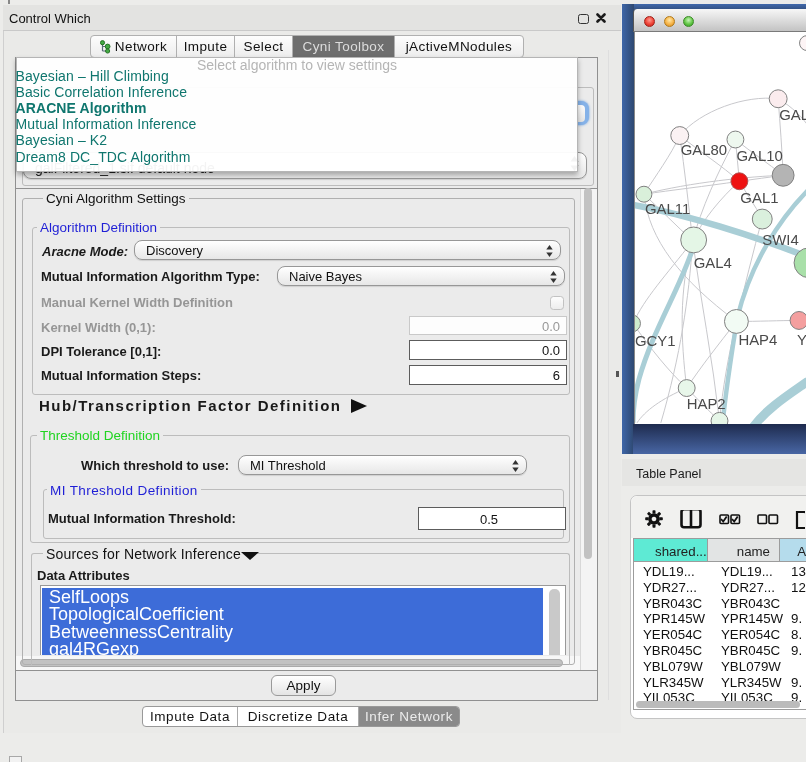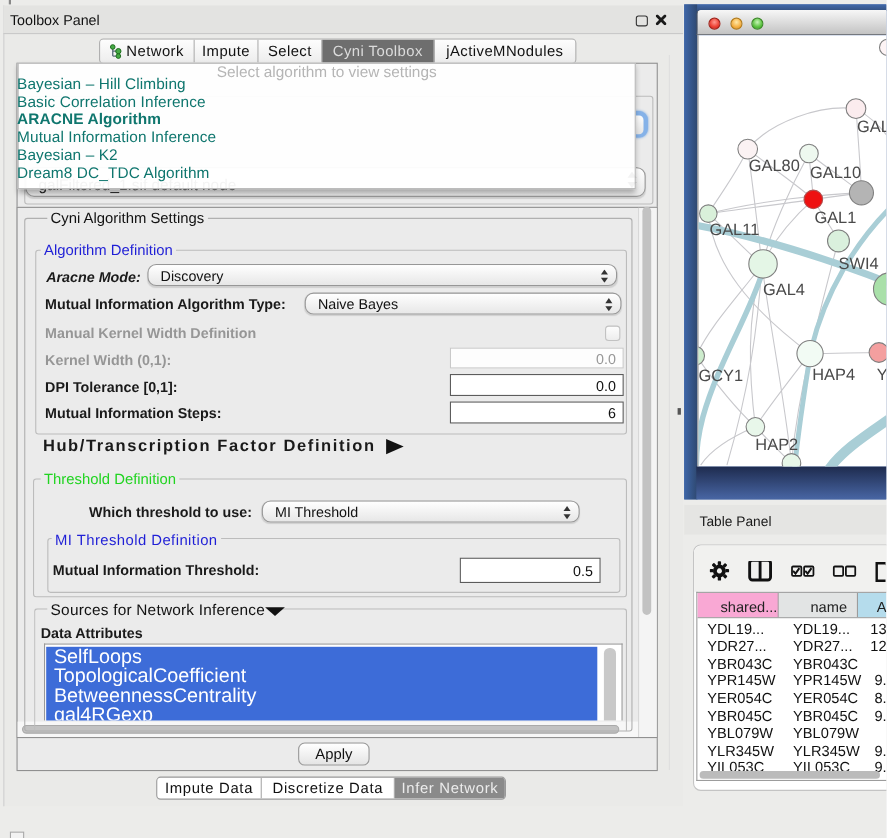--- a/index.html
+++ b/index.html
@@ -17,21 +17,21 @@
 .field.dis{border:1px solid #c9c9c9;background:#fdfdfd;color:#989898}
 .carr{position:absolute;right:7px;width:9px}
 </style>
 </head>
 <body>
 <div id="root">
 
 <div class="abs" style="left:3px;top:5px;width:618px;height:728px;background:#eaeae8;border-left:1px solid #cfcfcf;"></div>
 
 <div class="abs" style="left:3px;top:5px;width:618px;height:26px;background:#e3e3e1;border-bottom:1px solid #c9c9c9;"></div>
-<div class="abs" style="left:9px;top:11px;font-size:13px;color:#111;">Toolbox Panel</div>
+<div class="abs" style="left:9px;top:11px;font-size:13px;color:#111;">Control Which</div>
 
 <div class="abs" style="left:578px;top:14px;width:11px;height:10px;border:1.5px solid #333;border-radius:2.5px;"></div>
 <svg class="abs" style="left:596px;top:13px" width="10" height="10" viewBox="0 0 10 10">
       <path d="M1.5 1.5 L8.5 8.5 M8.5 1.5 L1.5 8.5" stroke="#1a1a1a" stroke-width="2.6" stroke-linecap="round"></path>
     </svg>
 
 <div class="abs" style="left:8px;top:0;width:2px;height:4px;background:#888;"></div>
 
 <div class="abs" style="left:15px;top:57px;width:583px;height:644px;border:1px solid #909090;background:#ebebeb;"></div>
 <div class="abs" style="left:608px;top:50px;width:1px;height:650px;background:#dedede;"></div>
@@ -119,21 +119,21 @@
       <span class="ct">MI Threshold</span>
 <svg class="carr" style="top:4px;right:6px" width="7" height="12" viewBox="0 0 7 12">
         <path d="M3.5 0 L6.7 4.6 L0.3 4.6 Z" fill="#333"></path>
         <path d="M3.5 12 L6.7 7.4 L0.3 7.4 Z" fill="#333"></path>
       </svg>
     </div>
 
 <div class="grp" style="left:43px;top:489px;width:521px;height:50px;"></div>
 <div class="gtitle" style="left:47px;top:484px;color:#1f1fd6;font-size:13.5px;letter-spacing:0.4px;">MI Threshold Definition</div>
 <div class="lbl" style="left:48px;top:511px;">Mutual Information Threshold:</div>
-<div class="field" style="left:418px;top:507px;width:128px;height:23px;padding-top:4px;">0.5</div>
+<div class="field" style="left:418px;top:507px;width:148px;height:23px;padding-top:4px;text-align:center;">0.5</div>
 
 <div class="grp" style="left:31px;top:553px;width:539px;height:112px;border-bottom:none;border-radius:3px 3px 0 0;"></div>
 <div class="gtitle" style="left:43px;top:548px;color:#111;font-size:14px;letter-spacing:0.2px;">Sources for Network Inference</div>
 <div class="abs" style="left:241px;top:551.5px;width:0;height:0;border-top:8.5px solid #111;border-left:9.5px solid transparent;border-right:9.5px solid transparent;"></div>
 <div class="lbl" style="left:37px;top:568px;">Data Attributes</div>
 
 <div class="abs" style="left:40px;top:585px;width:526px;height:70px;background:#fff;border:1px solid #999;border-bottom:none;overflow:hidden;">
   <div class="abs" style="left:1px;top:2px;width:501px;height:80px;background:#3d6cd8;color:#fff;font-size:18px;padding:1px 0 0 7px;line-height:17.4px;">SelfLoops<br>TopologicalCoefficient<br>BetweennessCentrality<br>gal4RGexp</div>
   <div class="abs" style="right:5px;top:3px;width:11px;height:100px;background:#c9c9c9;border-radius:5px;"></div>
 </div>
@@ -268,26 +268,26 @@
 </g>
 <g fill="none" stroke="#111" stroke-width="1.8">
 <path d="M76 9 l2.2 2.5 l3.5 -5"></path>
 <path d="M87 9 l2.2 2.5 l3.5 -5"></path>
 </g>
 <path d="M152 2 h8 l5 5 v11 h-13 z" fill="none" stroke="#111" stroke-width="2.2"></path>
 </svg>
 
 <div class="abs" style="left:633px;top:538px;width:173px;height:172px;border:1px solid #9c9c9c;border-right:none;background:#fff;overflow:hidden;">
   <div style="display:flex;height:23px;border-bottom:1px solid #9c9c9c;font-size:13.3px;color:#222;">
-    <div style="width:75px;background:#f9a8d4;border-right:1px solid #9c9c9c;padding:5px 0 0 21px;">shared...</div>
+    <div style="width:75px;background:#5eead4;border-right:1px solid #9c9c9c;padding:5px 0 0 21px;">shared...</div>
     <div style="width:74px;background:#e2e4e4;border-right:1px solid #9c9c9c;padding:5px 0 0 29px;">name</div>
     <div style="flex:1;background:#b5dcec;padding:5px 0 0 17px;">A</div>
   </div>
   <div style="display:flex;font-size:13.3px;color:#111;line-height:15.8px;margin-top:2px;">
     <div style="width:75px;padding-left:9px;">YDL19...<br>YDR27...<br>YBR043C<br>YPR145W<br>YER054C<br>YBR045C<br>YBL079W<br>YLR345W<br>YIL053C</div>
     <div style="width:74px;padding-left:12px;">YDL19...<br>YDR27...<br>YBR043C<br>YPR145W<br>YER054C<br>YBR045C<br>YBL079W<br>YLR345W<br>YIL053C</div>
-    <div style="flex:1;padding-left:8px;text-align:right;">13<br>12<br><br>9.<br>8.<br>9.<br><br>9.<br>9.</div>
+    <div style="flex:1;padding-left:8px;">13<br>12<br><br>9.<br>8.<br>9.<br><br>9.<br>9.</div>
   </div>
 </div>
 
 <div class="abs" style="left:636px;top:701px;width:164px;height:7px;background:#bbb;border-radius:4px;"></div>
 
 </div>
 
 </body></html>

